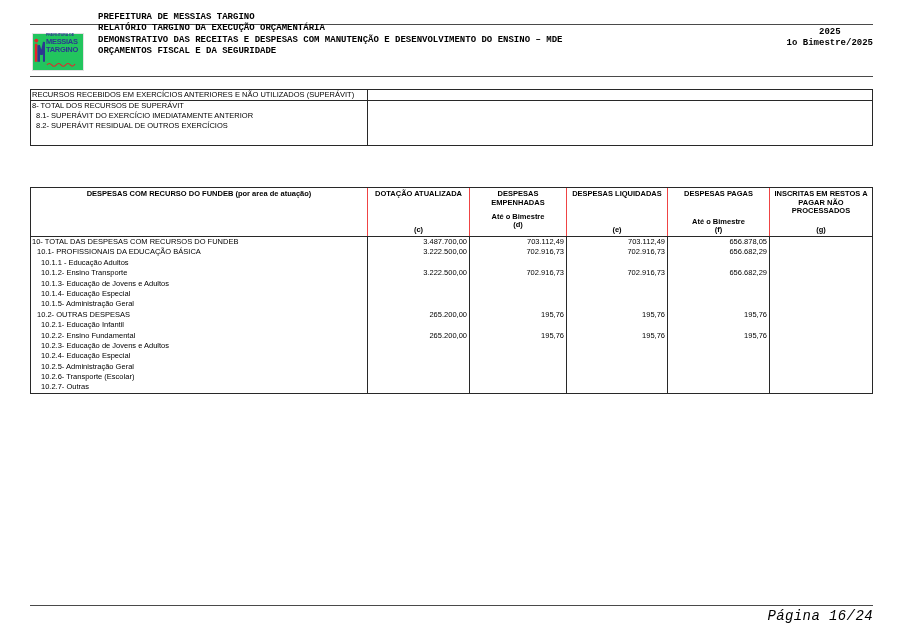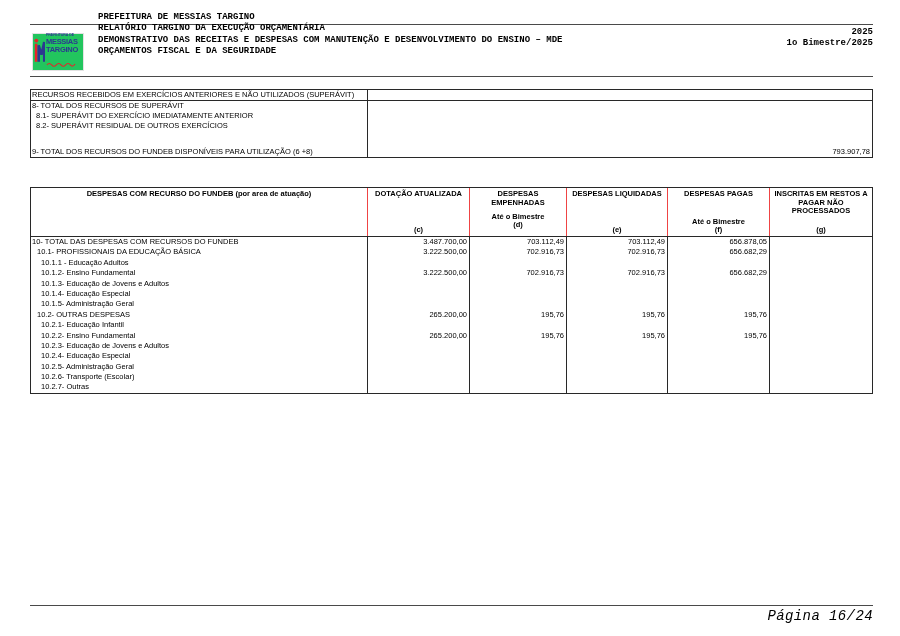--- a/index.html
+++ b/index.html
@@ -9,21 +9,21 @@
 
   
   .logo{position:absolute;left:32px;top:33px;width:50px;height:36px;border:1px solid #e2e2e2;
         background:#22c55e;display:flex;align-items:center;}
   .logo-mark{margin-left:1px;flex:none;}
   .logo-text{margin-left:1px;line-height:1;}
   .logo-top{font-size:3.5px;font-weight:bold;color:#2b3990;letter-spacing:0;white-space:nowrap;}
   .logo-name{font-size:7.5px;font-weight:bold;color:#2b3990;letter-spacing:-0.3px;line-height:8px;white-space:nowrap;}
   .hdr-text{position:absolute;left:98px;top:12px;font-family:"Liberation Mono",monospace;
             font-weight:bold;font-size:9px;line-height:11.4px;white-space:nowrap;}
-  .hdr-right{position:absolute;right:27px;top:27px;text-align:right;font-family:"Liberation Mono",monospace;
+  .hdr-right{position:absolute;right:27px;top:27px;text-align:center;font-family:"Liberation Mono",monospace;
              font-weight:bold;font-size:9px;line-height:11.4px;}
 
   
   .t1{position:absolute;left:30px;top:89px;width:843px;border:1px solid #282828;
       box-sizing:border-box;font-size:7.5px;}
   .t1head{display:flex;height:10px;line-height:10px;border-bottom:1px solid #282828;}
   .t1head .lab{font-weight:normal;}
   .t1row{display:flex;height:10px;line-height:10.5px;}
   .t1body .t1row:nth-child(4){height:14px;}
   .t1body .t1row:nth-child(5){height:12px;line-height:13px;}
@@ -107,24 +107,20 @@
           <div class="val "></div>
         </div>
         <div class="t1row">
           <div class="lab ind1">8.2- SUPERÁVIT RESIDUAL DE OUTROS EXERCÍCIOS</div>
           <div class="val "></div>
         </div>
         <div class="t1row">
           <div class="lab ind0"></div>
           <div class="val "></div>
         </div>
-        <div class="t1row">
-          <div class="lab ind0">9- TOTAL DOS RECURSOS DO FUNDEB DISPONÍVEIS PARA UTILIZAÇÃO (6 +8)</div>
-          <div class="val ">793.907,78</div>
-        </div>
       </div>
   </div>
 
   <div class="t2">
     <div class="t2head">
       <div class="h2cell w0">
         <div>DESPESAS COM RECURSO DO FUNDEB (por area de atuação)</div>
       </div>
       <div class="h2cell w1">
         <div>DOTAÇÃO ATUALIZADA</div>
@@ -174,21 +170,21 @@
         </div>
         <div class="t2row">
           <div class="lab t2cell ind2">10.1.1 - Educação Adultos</div>
           <div class="val t2cell c1"></div>
           <div class="val t2cell c2"></div>
           <div class="val t2cell c3"></div>
           <div class="val t2cell c4"></div>
           <div class="val t2cell c5"></div>
         </div>
         <div class="t2row">
-          <div class="lab t2cell ind2">10.1.2- Ensino Fundamental</div>
+          <div class="lab t2cell ind2">10.1.2- Ensino Transporte</div>
           <div class="val t2cell c1">3.222.500,00</div>
           <div class="val t2cell c2">702.916,73</div>
           <div class="val t2cell c3">702.916,73</div>
           <div class="val t2cell c4">656.682,29</div>
           <div class="val t2cell c5"></div>
         </div>
         <div class="t2row">
           <div class="lab t2cell ind2">10.1.3- Educação de Jovens e Adultos</div>
           <div class="val t2cell c1"></div>
           <div class="val t2cell c2"></div>

